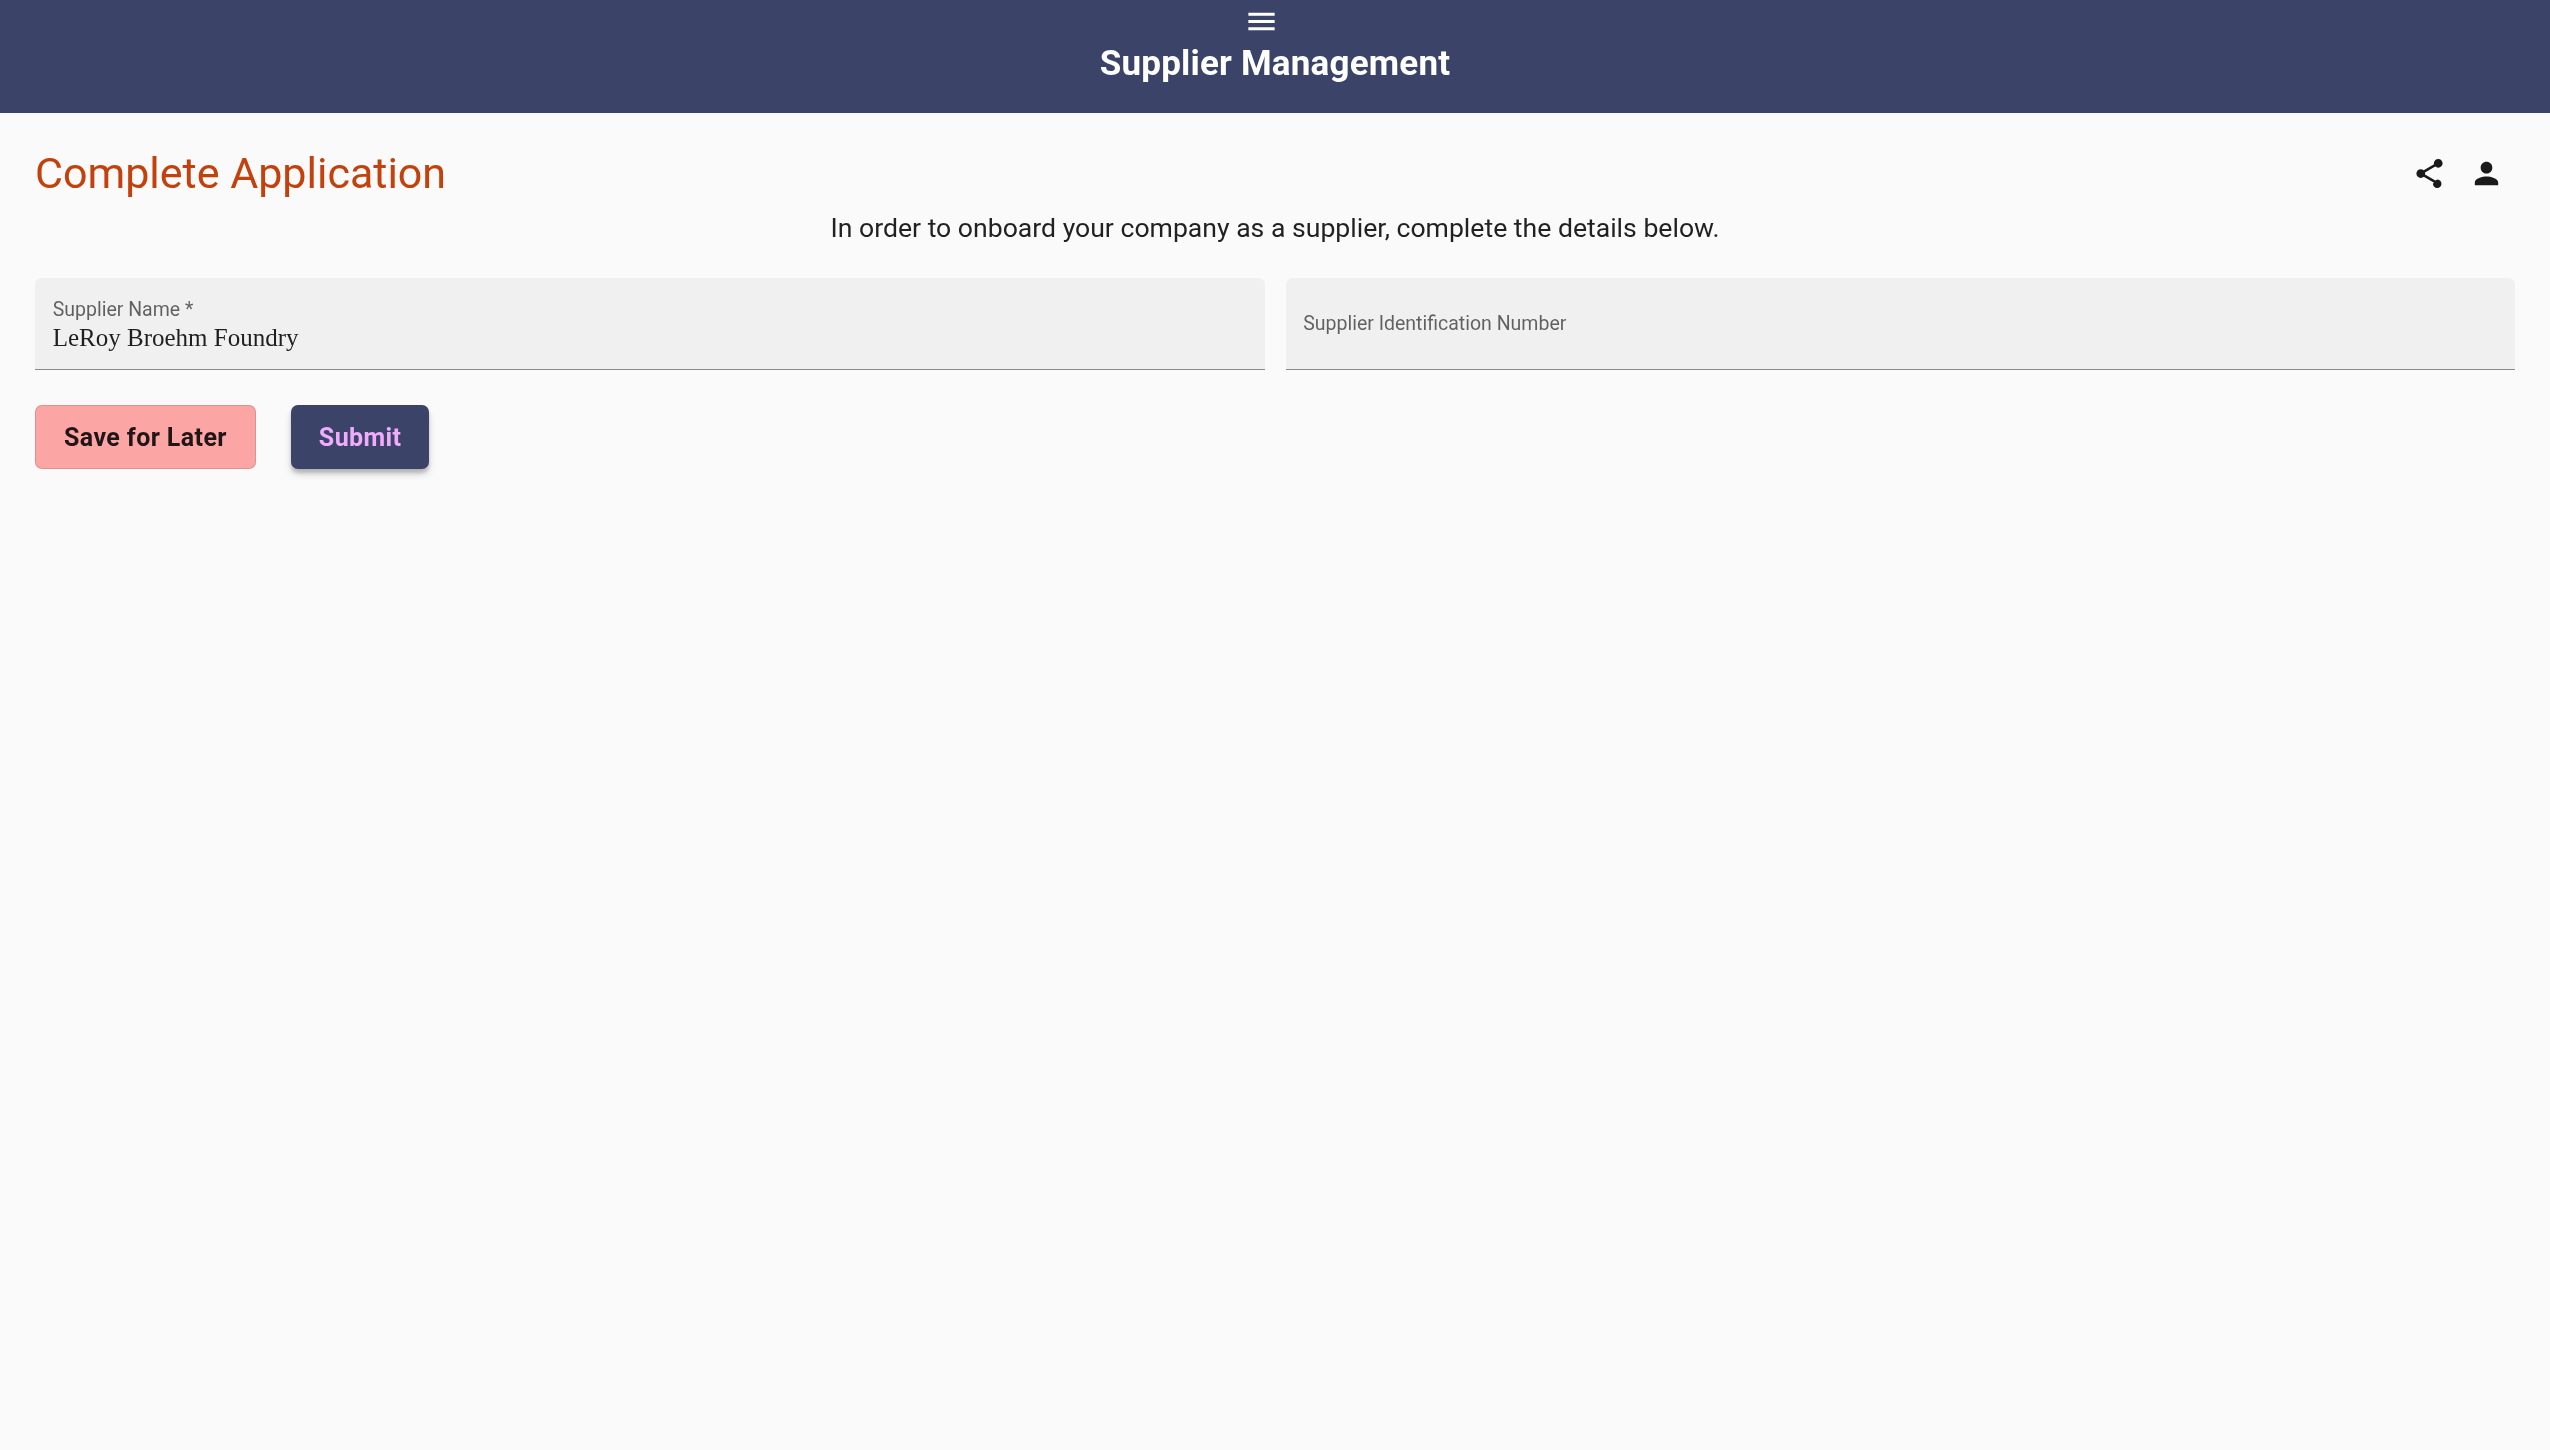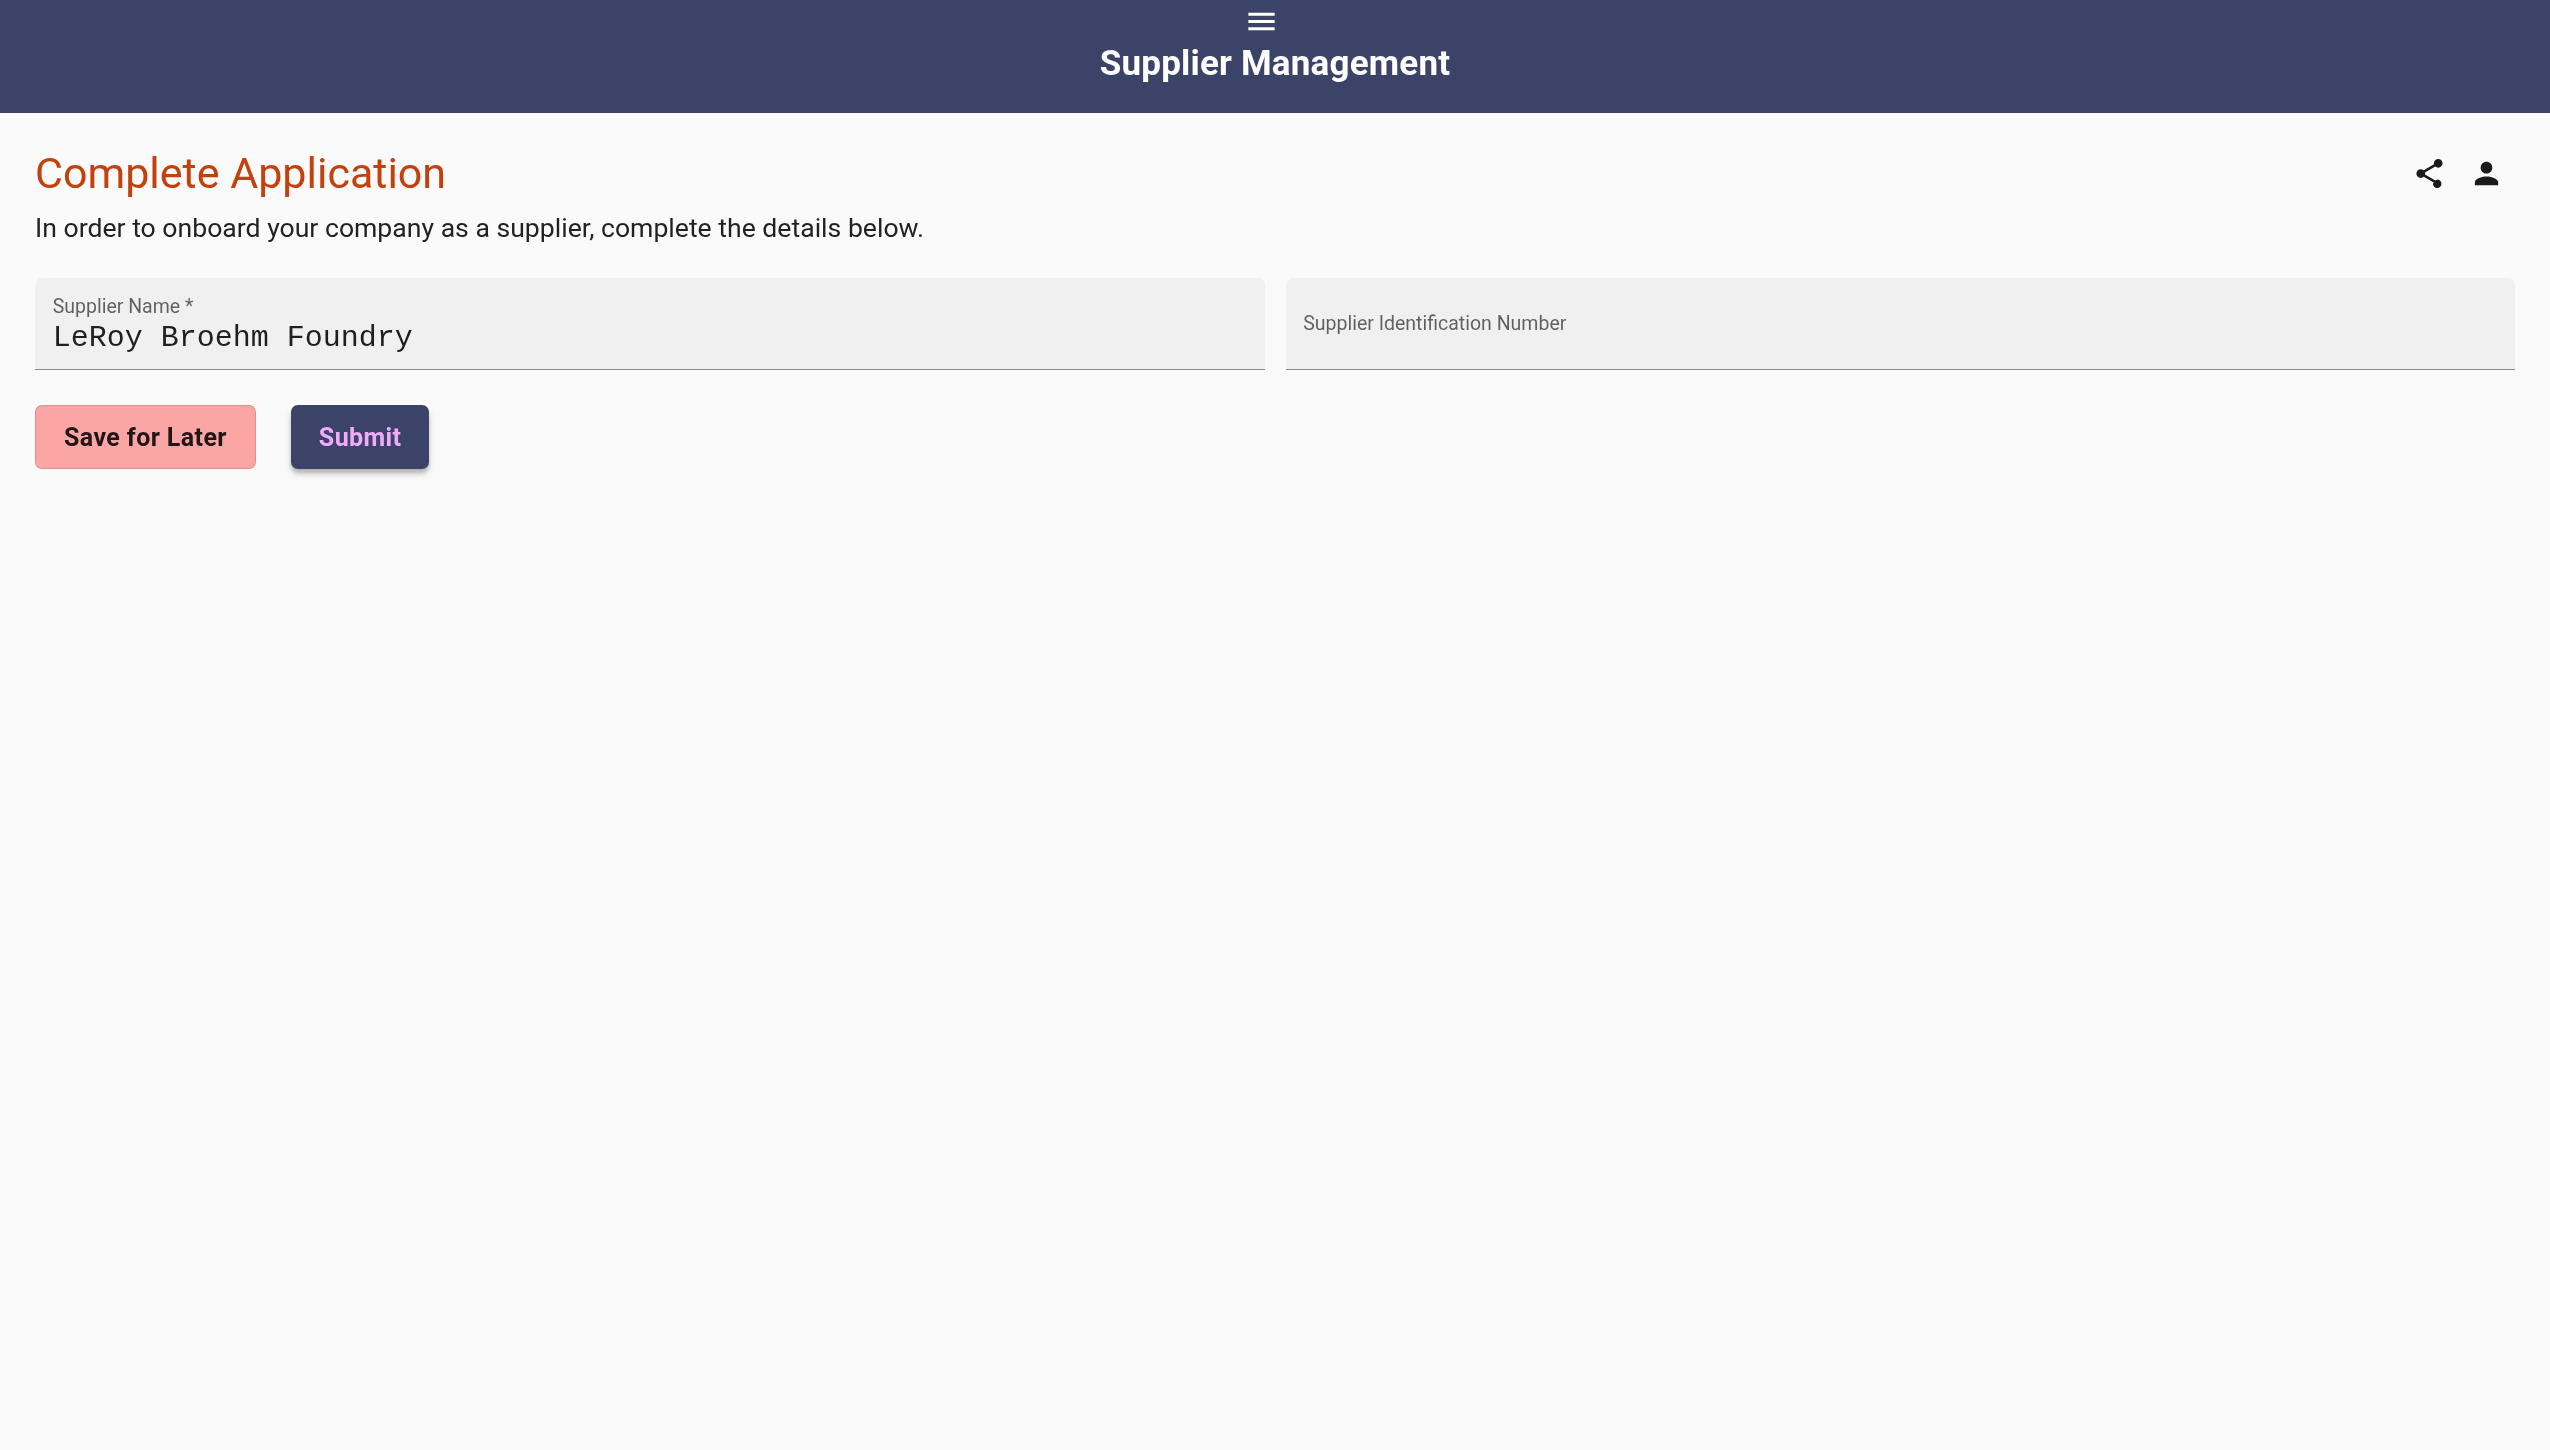--- a/index.html
+++ b/index.html
@@ -66,20 +66,21 @@
       justify-content: center;
       cursor: pointer;
       border-radius: 50%;
       color: #1a1a1a;
     }
     .page-description {
       font-size: 26.6px;
       color: rgba(0, 0, 0, 0.87);
       margin-bottom: 35px;
       font-weight: 400;
+      text-align: center;
     }
     .form-row {
       display: flex;
       gap: 21px;
       margin-bottom: 35px;
     }
     .text-field {
       flex: 1;
       position: relative;
       background: #f0f0f0;
@@ -93,25 +94,25 @@
       justify-content: center;
     }
     .text-field-label {
       font-size: 19.5px;
       color: rgba(0, 0, 0, 0.6);
       margin-bottom: 3.5px;
     }
     .text-field-input {
       border: none;
       background: transparent;
-      font-size: 30px;
+      font-size: 25px;
       color: rgba(0, 0, 0, 0.87);
       outline: none;
       width: 100%;
-      font-family: Liberation Mono, monospace;
+      font-family: Liberation Serif, serif;
     }
     .button-row {
       display: flex;
       gap: 35px;
     }
     .btn {
       height: 64px;
       padding: 0 28px;
       border-radius: 7px;
       font-size: 25px;

